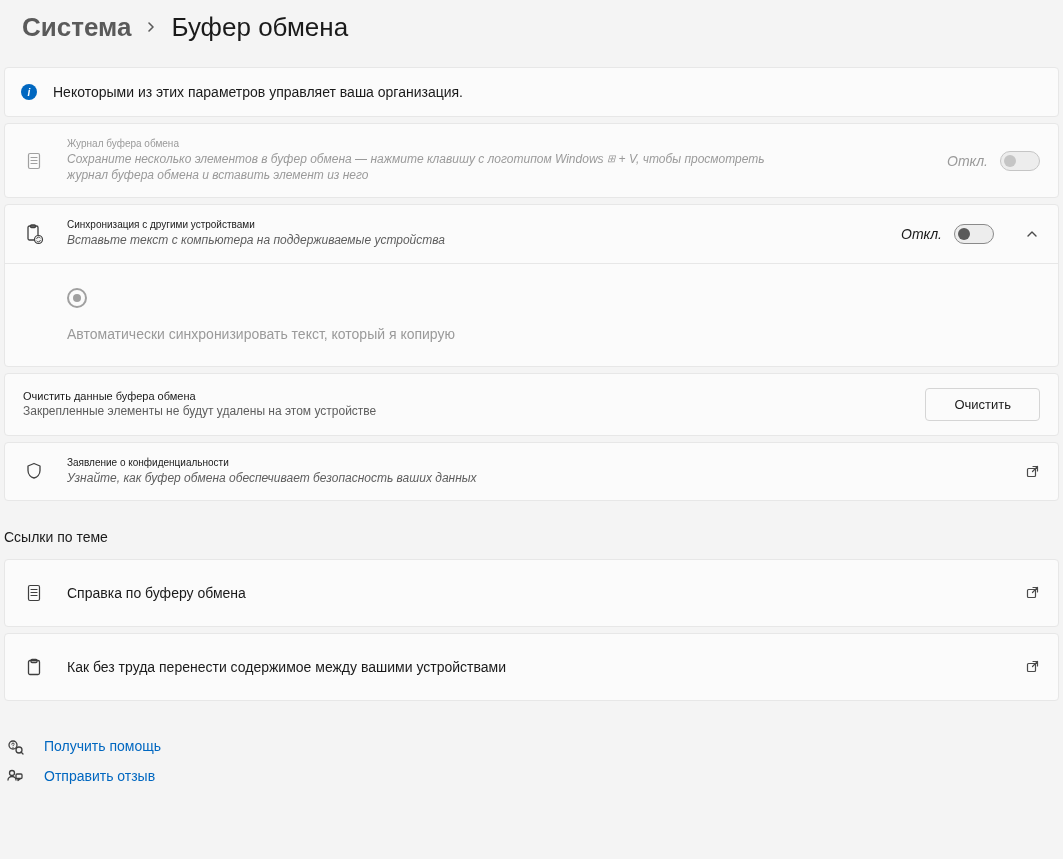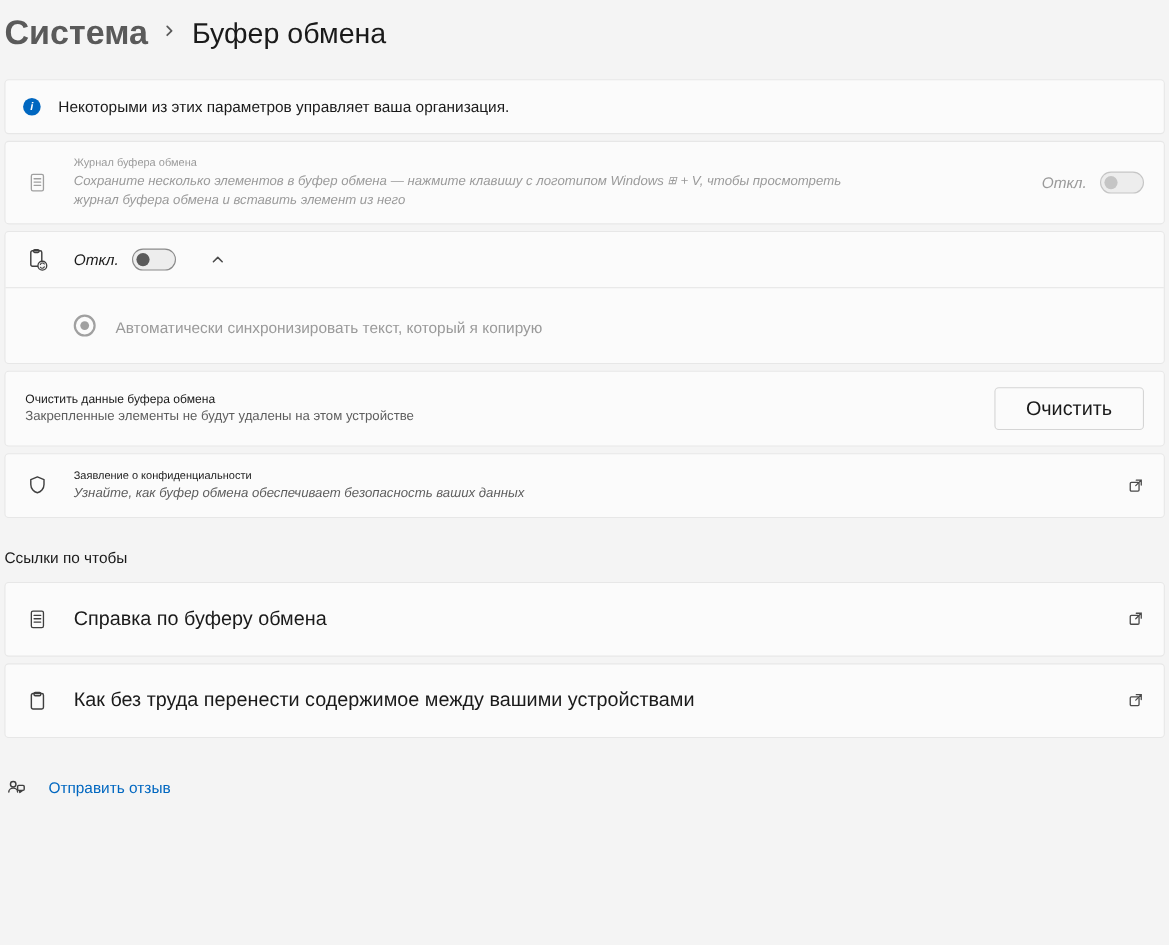--- a/index.html
+++ b/index.html
@@ -16,24 +16,25 @@
       height: 859px;
       overflow: hidden;
     }
     .breadcrumb {
       display: flex;
       align-items: center;
       gap: 14px;
       padding: 12px 4px 24px 4px;
     }
     .breadcrumb-parent {
-      font-size: 31px;
+      font-size: 26px;
       font-weight: 600;
       color: #5a5a5a;
       cursor: pointer;
+      margin-left: 18px;
     }
     .breadcrumb-chevron {
       font-size: 16px;
       color: #5a5a5a;
     }
     .breadcrumb-current {
       font-size: 26px;
       font-weight: 400;
       color: #1a1a1a;
     }
@@ -154,23 +155,24 @@
       color: #4a4a4a;
       margin-left: 8px;
       cursor: pointer;
     }
     .sub-section {
       border-top: 1px solid #e7e7e7;
       padding: 10px 0;
     }
     .radio-row {
       display: flex;
-      align-items: flex-end;
+      align-items: flex-start;
       gap: 18px;
       padding: 14px 62px;
+      flex-direction: column;
     }
     .radio {
       width: 20px;
       height: 20px;
       border: 2px solid #a0a0a0;
       border-radius: 50%;
       flex-shrink: 0;
       display: flex;
       align-items: center;
       justify-content: center;
@@ -200,21 +202,21 @@
     }
     .clear-desc {
       font-size: 12px;
       color: #5e5e5e;
     }
     .btn {
       background: #fbfbfb;
       border: 1px solid #d5d5d5;
       border-radius: 4px;
       padding: 8px 28px;
-      font-size: 18px;
+      font-size: 13px;
       cursor: pointer;
       font-family: inherit;
       color: #1a1a1a;
     }
     .external-icon {
       width: 16px;
       height: 16px;
       display: flex;
       align-items: center;
       justify-content: center;
@@ -227,21 +229,21 @@
     }
     .link-row {
       display: flex;
       align-items: center;
       gap: 22px;
       padding: 22px 18px;
       cursor: pointer;
     }
     .link-title {
       flex: 1;
-      font-size: 18px;
+      font-size: 14px;
     }
     .footer-links {
       padding: 24px 4px;
     }
     .footer-link {
       display: flex;
       align-items: center;
       gap: 18px;
       padding: 6px 0;
       cursor: pointer;
@@ -305,20 +307,24 @@
 <div class="card">
   <div class="setting-row">
     <div class="setting-icon">
       <svg width="22" height="22" viewBox="0 0 22 22" fill="none">
           <rect x="5" y="3" width="10" height="14" rx="1.5" stroke="currentColor" stroke-width="1.3"></rect>
           <rect x="7.5" y="2" width="5" height="2.5" rx="1" stroke="currentColor" stroke-width="1.3"></rect>
           <circle cx="15.5" cy="16.5" r="4" fill="#f4f4f4" stroke="currentColor" stroke-width="1.2"></circle>
           <path d="M13.7 15.5 A2 2 0 0 1 17.3 15 M17.3 17.5 A2 2 0 0 1 13.7 18" stroke="currentColor" stroke-width="1" stroke-linecap="round"></path>
         </svg>
     </div>
+    <div class="setting-text">
+      <div class="setting-title">Синхронизация с другими устройствами</div>
+      <div class="setting-desc">Вставьте текст с компьютера на поддерживаемые устройства</div>
+    </div>
     <div class="toggle-group">
       <span class="toggle-label">Откл.</span>
       <div class="toggle"></div>
     </div>
     <div class="chevron">
       <svg width="12" height="12" viewBox="0 0 12 12" fill="none">
           <path d="M2 8 L6 4 L10 8" stroke="currentColor" stroke-width="1.4" stroke-linecap="round" stroke-linejoin="round"></path>
         </svg>
     </div>
   </div>
@@ -353,21 +359,21 @@
     </div>
     <div class="external-icon">
       <svg width="15" height="15" viewBox="0 0 15 15" fill="none">
           <rect x="2.5" y="4.5" width="8" height="8" rx="1" stroke="currentColor" stroke-width="1.2"></rect>
           <path d="M8 2.5 h4.5 V7 M12.5 2.5 L7.5 7.5" stroke="currentColor" stroke-width="1.2" stroke-linecap="round"></path>
         </svg>
     </div>
   </div>
 </div>
 
-<div class="section-heading">Ссылки по чтобы</div>
+<div class="section-heading">Ссылки по теме</div>
 
 <div class="card">
   <div class="link-row">
     <div class="setting-icon">
       <svg width="20" height="20" viewBox="0 0 20 20" fill="none">
           <rect x="4.5" y="2.5" width="11" height="15" rx="1.5" stroke="currentColor" stroke-width="1.2"></rect>
           <path d="M7 6.5h6M7 9.5h6M7 12.5h6" stroke="currentColor" stroke-width="1.2" stroke-linecap="round"></path>
         </svg>
     </div>
     <div class="link-title">Справка по буферу обмена</div>
@@ -392,20 +398,31 @@
     <div class="external-icon">
       <svg width="15" height="15" viewBox="0 0 15 15" fill="none">
           <rect x="2.5" y="4.5" width="8" height="8" rx="1" stroke="currentColor" stroke-width="1.2"></rect>
           <path d="M8 2.5 h4.5 V7 M12.5 2.5 L7.5 7.5" stroke="currentColor" stroke-width="1.2" stroke-linecap="round"></path>
         </svg>
     </div>
   </div>
 </div>
 
 <div class="footer-links">
+  <div class="footer-link">
+    <div class="footer-icon">
+      <svg width="18" height="18" viewBox="0 0 18 18" fill="none">
+          <circle cx="7" cy="8" r="4" stroke="currentColor" stroke-width="1.3"></circle>
+          <path d="M5.8 7.2 a1.2 1.2 0 0 1 2.4 0 c0 .8 -1.2 .8 -1.2 1.6 M7 10.5 v.2" stroke="currentColor" stroke-width="1" stroke-linecap="round"></path>
+          <circle cx="13" cy="13" r="3" stroke="currentColor" stroke-width="1.3"></circle>
+          <path d="M15 15 l2 2" stroke="currentColor" stroke-width="1.3" stroke-linecap="round"></path>
+        </svg>
+    </div>
+    <span class="footer-link-text">Получить помощь</span>
+  </div>
   <div class="footer-link">
     <div class="footer-icon">
       <svg width="18" height="18" viewBox="0 0 18 18" fill="none">
           <circle cx="6" cy="6" r="2.5" stroke="currentColor" stroke-width="1.3"></circle>
           <path d="M2 13 c0 -2 2 -3.5 4 -3.5 s4 1.5 4 3.5" stroke="currentColor" stroke-width="1.3" stroke-linecap="round"></path>
           <rect x="10" y="7" width="6" height="4.5" rx="1" stroke="currentColor" stroke-width="1.3"></rect>
           <path d="M12 11.5 v2 l2.5 -2" stroke="currentColor" stroke-width="1.3" stroke-linejoin="round"></path>
         </svg>
     </div>
     <span class="footer-link-text">Отправить отзыв</span>

